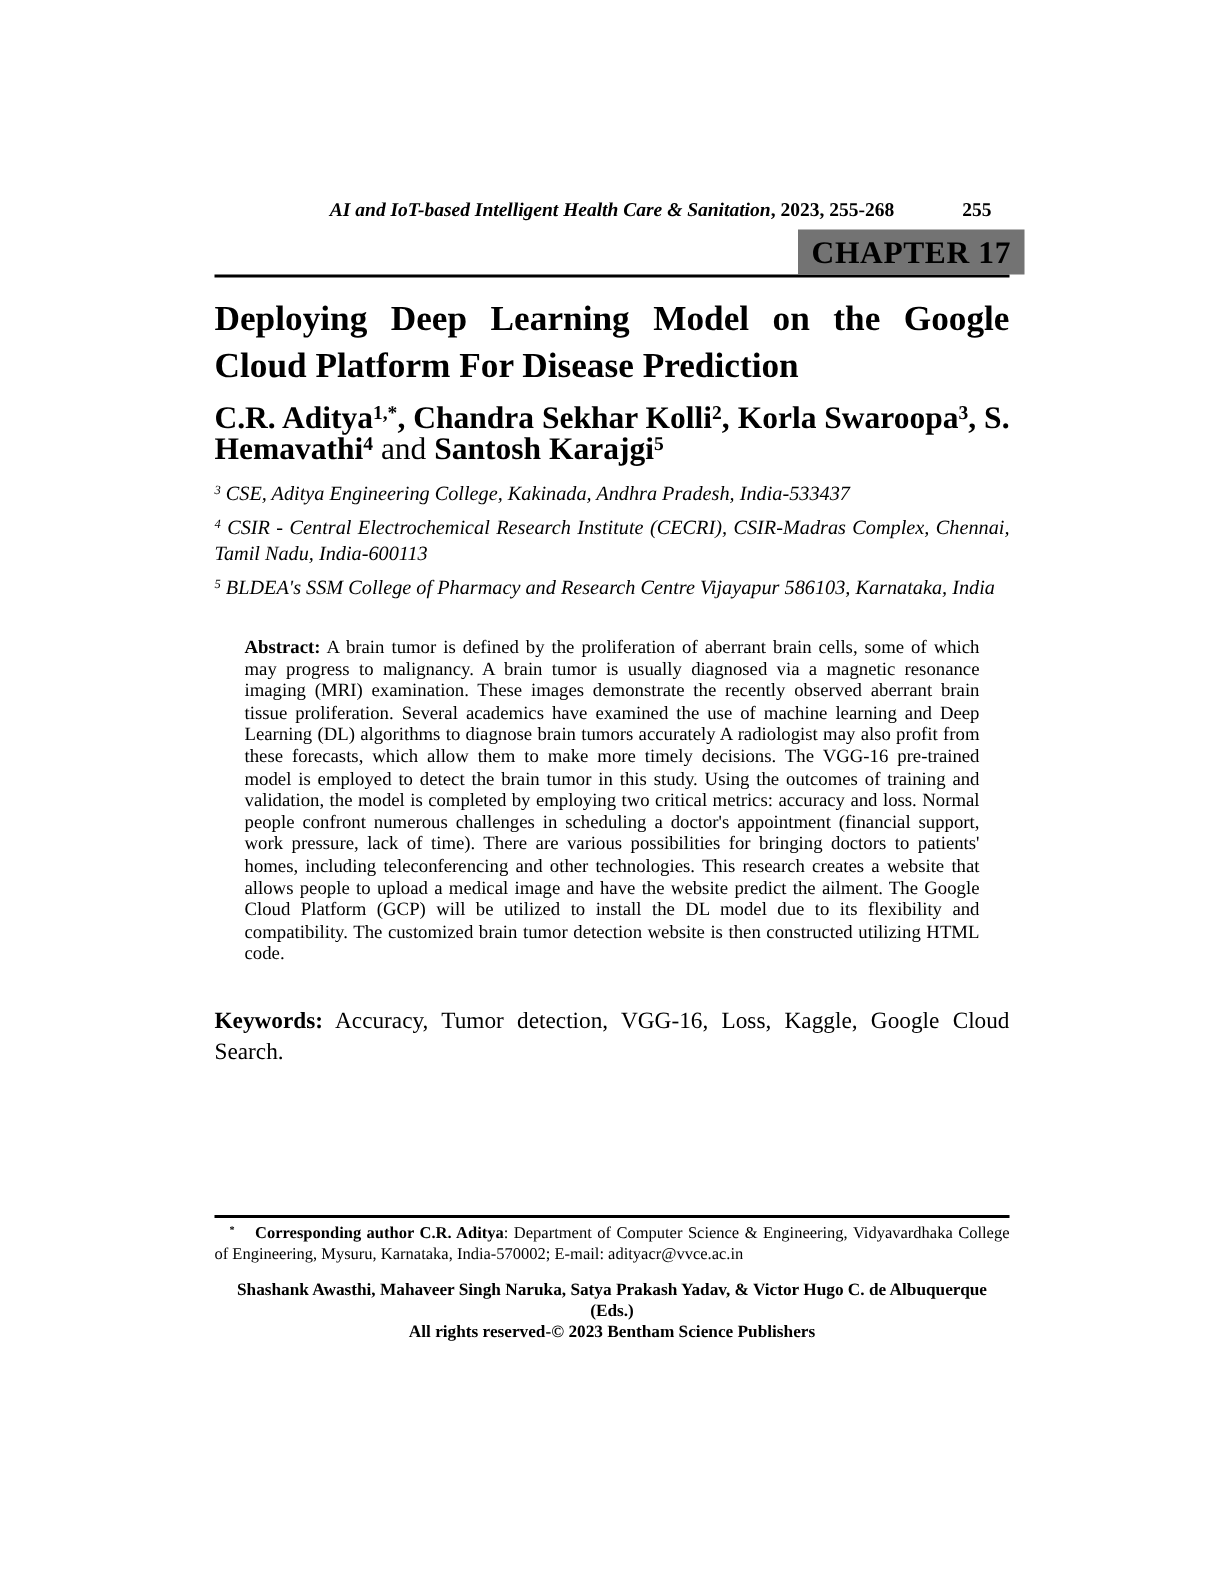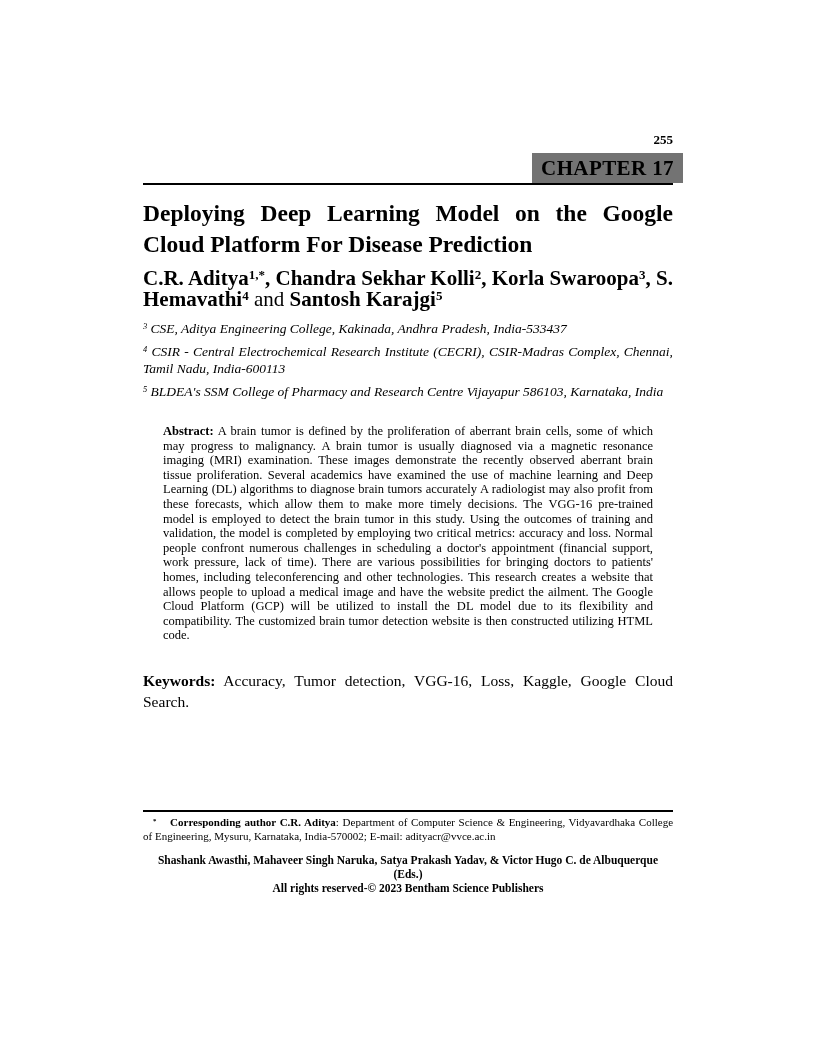--- a/index.html
+++ b/index.html
@@ -32,21 +32,21 @@
     font-size: 13px;
     font-weight: bold;
     text-align: center;
     line-height: 16px;
     height: 16px;
   }
   .journal-ref { font-style: italic; }
   .journal-suffix { font-style: normal; }
   .page-number {
     position: absolute;
-    right: 0;
+    right: 12px;
     top: 0;
     font-style: normal;
   }
   
   .chapter-row {
     margin-top: 5px;
     border-bottom: 2.5px solid #000;
     display: flex;
     justify-content: flex-end;
   }
@@ -127,20 +127,21 @@
     line-height: 14px;
   }
 </style>
 </head>
 <body>
 
 <div class="page">
   <div class="content">
 
     <div class="running-head">
+      <span class="journal-ref"><span>AI and IoT-based Intelligent Health Care &amp; Sanitation</span><span class="journal-suffix">, 2023, 255-268</span></span>
       <span class="page-number">255</span>
     </div>
 
     <div class="chapter-row">
       <span class="chapter-chip">CHAPTER 17</span>
     </div>
 
     <h1 class="chapter-title" style="margin-bottom:0;">Deploying Deep Learning Model on the Google Cloud Platform For Disease Prediction</h1>
 
     <div class="authors-line">

